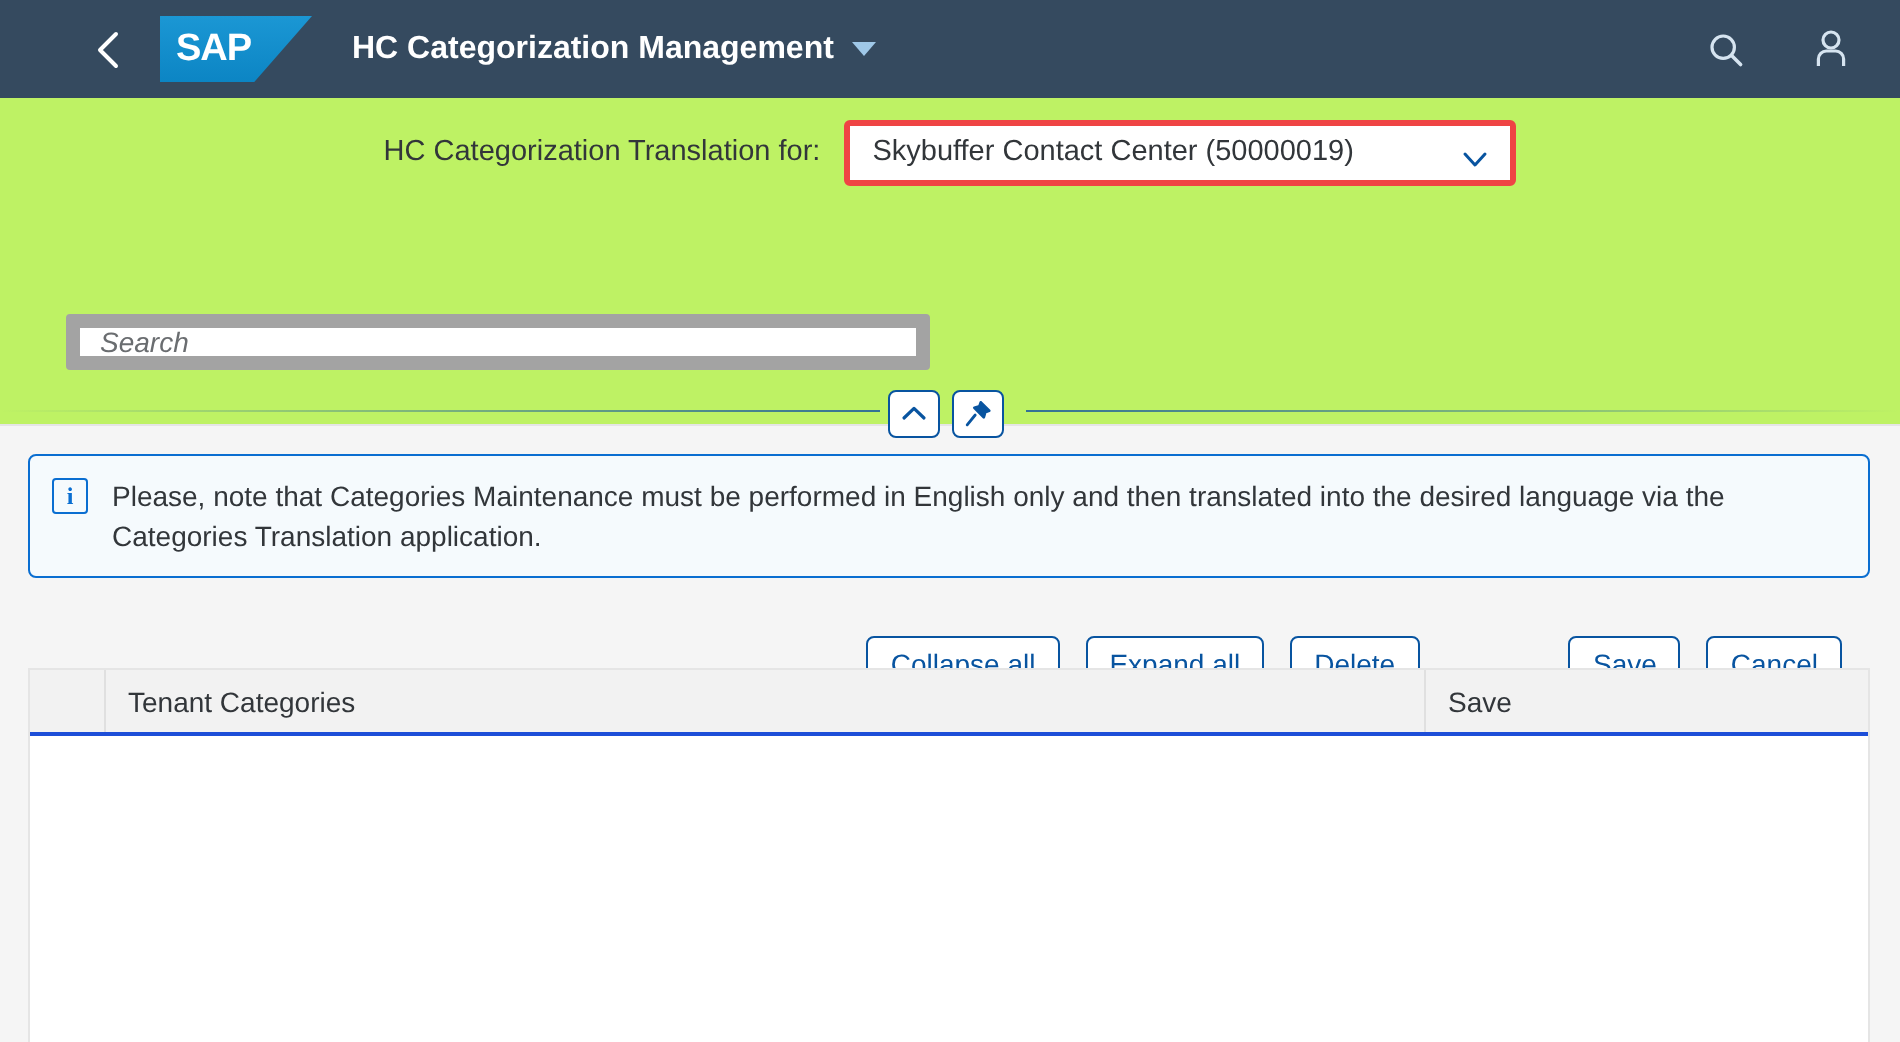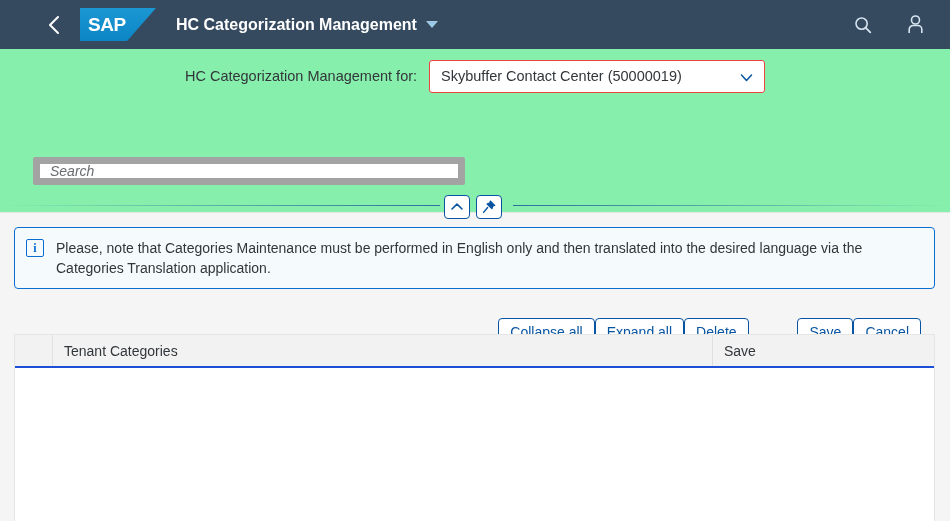--- a/index.html
+++ b/index.html
@@ -2,21 +2,21 @@
 <html><head>
 <meta charset="utf-8">
 <style>
   * { box-sizing: border-box; margin: 0; padding: 0; }
   html, body {
     width: 950px; height: 521px;
     font-family: "Liberation Sans", sans-serif;
     background: #f7f7f7;
     overflow: hidden;
   }
-  #app { position: relative; width: 950px; height: 521px; background: #86efac; }
+  #app { position: relative; width: 950px; height: 521px; background: #bef264; }
 
   
   .shellbar {
     position: absolute; top: 0; left: 0; width: 950px; height: 49px;
     background: #354a5f;
     display: flex; align-items: center;
   }
   .shell-back {
     width: 36px; height: 36px; margin-left: 36px;
     display: flex; align-items: center; justify-content: center;
@@ -66,21 +66,21 @@
   .selector-row {
     position: absolute; top: 60px; left: 0; width: 950px; height: 32px;
     display: flex; align-items: center; justify-content: center;
   }
   .selector-label {
     font-size: 14.5px; color: #32363a; margin-right: 12px;
   }
   .combo {
     position: relative;
     width: 336px; height: 33px;
-    border: 1px solid #ef4444; border-radius: 3px;
+    border: 3px solid #ef4444; border-radius: 3px;
     background: #ffffff;
     display: flex; align-items: center;
     cursor: pointer;
   }
   .combo .val {
     font-size: 14.5px; color: #32363a; padding-left: 11px;
     white-space: nowrap; overflow: hidden;
   }
   .combo .arrow {
     position: absolute; right: 10px; top: 0; height: 33px;
@@ -145,21 +145,21 @@
     font-family: "Liberation Serif", serif;
   }
   .msg-text {
     margin-left: 12px; font-size: 14px; color: #32363a; line-height: 20px;
     max-width: 856px;
   }
 
   
   .toolbar {
     position: absolute; top: 81px; left: 0; width: 935px;
-    display: flex; justify-content: flex-end; align-items: center; gap: 0;
+    display: flex; justify-content: flex-end; align-items: center; gap: 13px;
     padding-right: 14px;
   }
   .btn {
     height: 27px;
     padding: 0 11px;
     background: #ffffff;
     border: 1px solid #0854a0; border-radius: 4px;
     color: #0854a0; font-size: 14px;
     font-family: "Liberation Sans", sans-serif;
     display: flex; align-items: center; justify-content: center;
@@ -231,21 +231,21 @@
       <div class="shell-icon">
         <svg width="21" height="21" viewBox="0 0 21 21" aria-hidden="true">
           <circle cx="10.5" cy="6" r="4" fill="none" stroke="#d6e4f0" stroke-width="1.6"></circle>
           <path d="M4.2 19 V15.5 A4 4 0 0 1 8.2 11.5 H12.8 A4 4 0 0 1 16.8 15.5 V19" fill="none" stroke="#d6e4f0" stroke-width="1.6" stroke-linejoin="round"></path>
         </svg>
       </div>
     </div>
   </div>
 
   <div class="selector-row">
-    <span class="selector-label">HC Categorization Management for:</span>
+    <span class="selector-label">HC Categorization Translation for:</span>
     <div class="combo">
       <span class="val">Skybuffer Contact Center (50000019)</span>
       <span class="arrow">
         <svg width="15" height="15" viewBox="0 0 15 15" aria-hidden="true">
           <polyline points="2.5,5 7.5,10.5 12.5,5" fill="none" stroke="#0854a0" stroke-width="1.5" stroke-linecap="round" stroke-linejoin="round"></polyline>
         </svg>
       </span>
     </div>
   </div>
 

